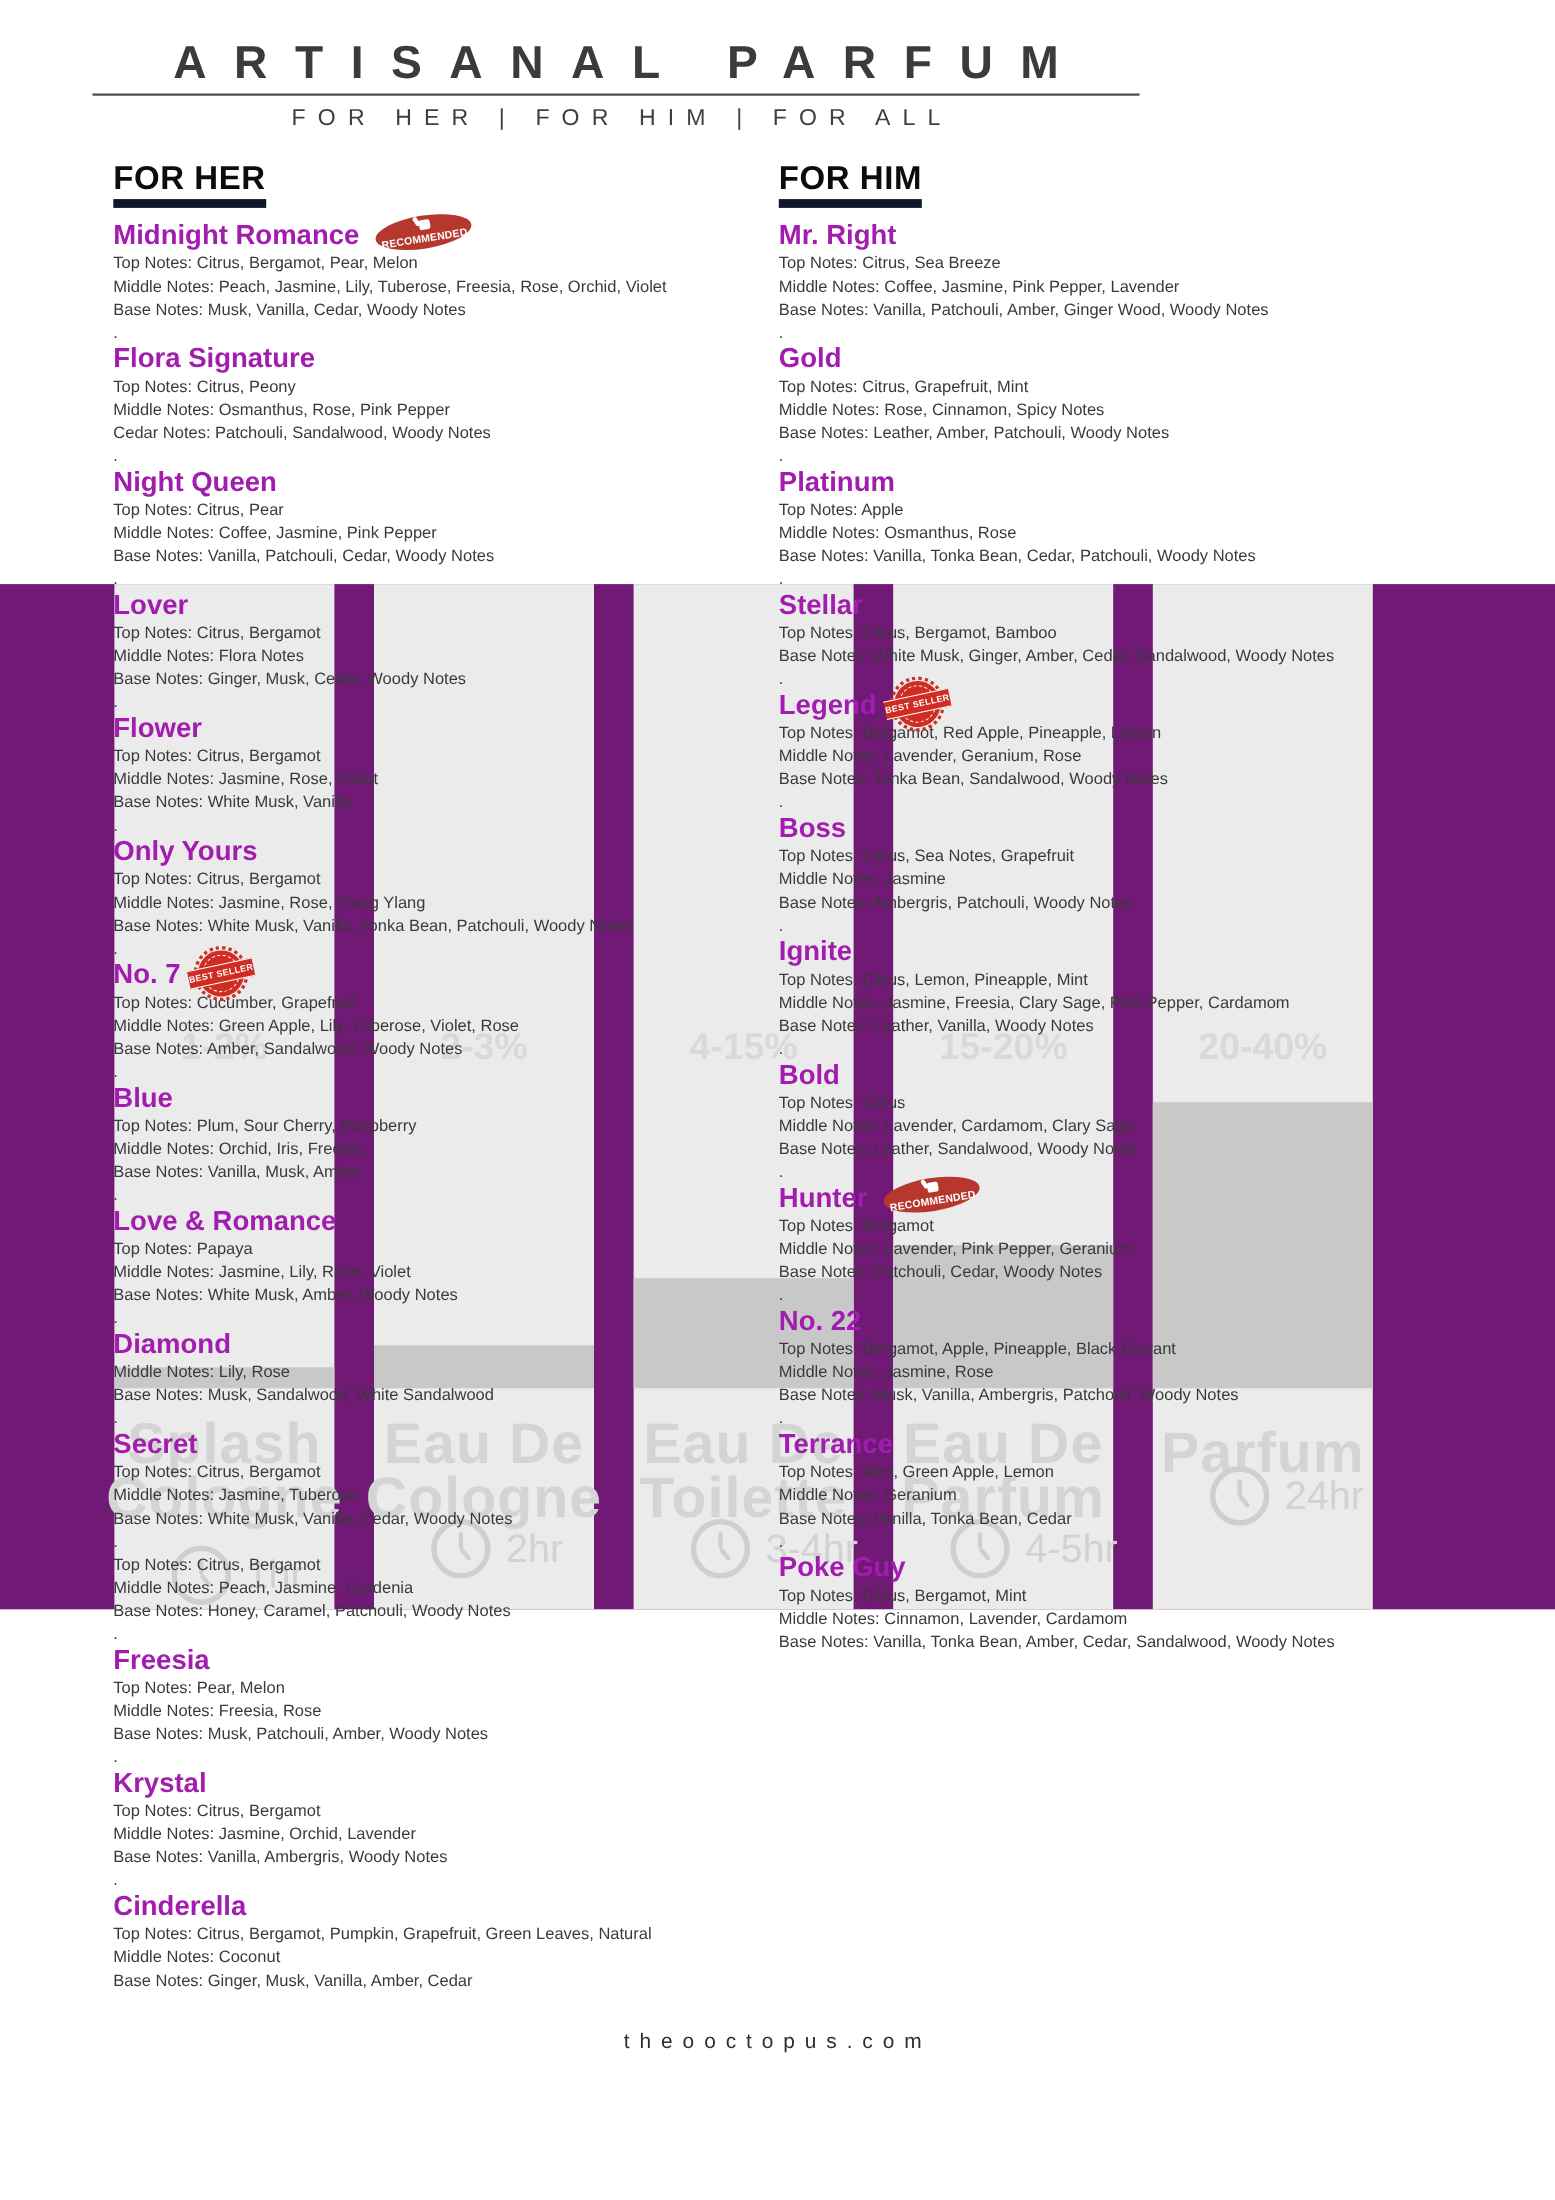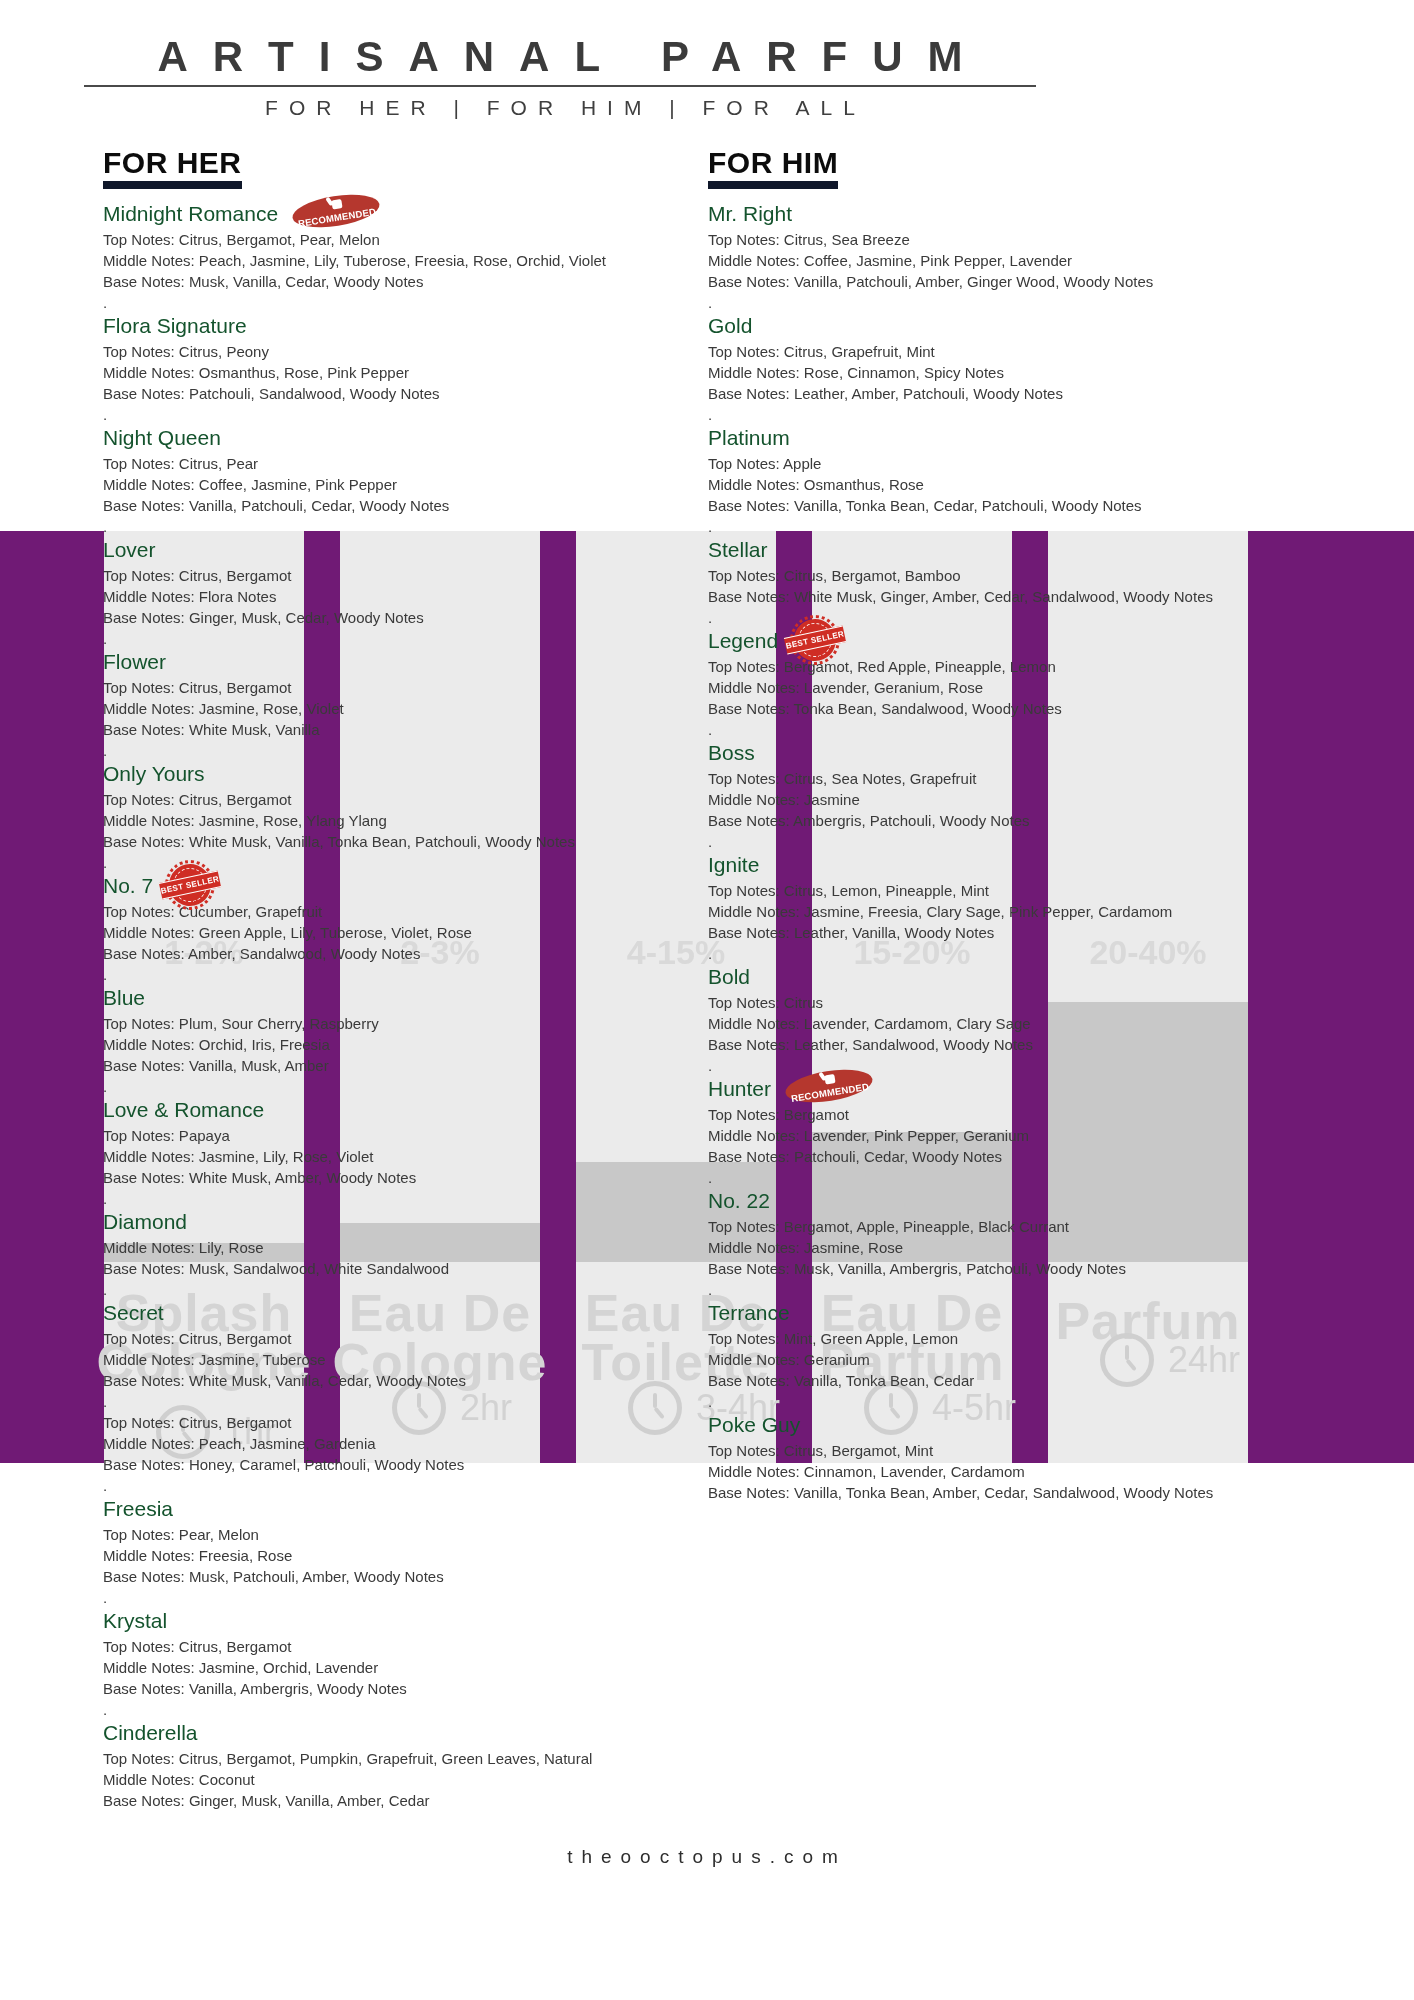--- a/index.html
+++ b/index.html
@@ -18,21 +18,21 @@
   
   .col { position:absolute; top:146px; z-index:2; }
   .col-her { left:103px; width:600px; }
   .col-him { left:708px; width:680px; }
   .section-heading {
     display:inline-block; margin:0 0 12px 0; font-size:30px; line-height:34px; font-weight:bold;
     color:#0c0c0c; letter-spacing:0.5px; border-bottom:8px solid #0f172a; padding-bottom:1px;
   }
   .entry { }
   .entry-name-row { display:flex; align-items:center; height:26px; margin-bottom:2px; }
-  .entry-name { font-size:21px; font-weight:normal; color:#14532d; white-space:nowrap; }
+  .entry-name { font-size:25px; font-weight:bold; color:#a21caf; white-space:nowrap; }
   .note { font-size:15px; line-height:21px; color:#3a3a3a; white-space:nowrap; }
   .sep { font-size:15px; line-height:21px; color:#3a3a3a; }
   .entry:last-child .sep { display:none; }
   
   .badge-rec {
     position:relative; flex:none; width:88px; height:30px; margin-left:14px; top:-3px;
     background:#b5372e; border-radius:50%; transform:rotate(-9deg);
   }
   .badge-rec .rec-text {
     position:absolute; left:0; right:0; bottom:3px; text-align:center;
@@ -145,21 +145,21 @@
         <div class="note">Top Notes: Citrus, Bergamot, Pear, Melon</div>
         <div class="note">Middle Notes: Peach, Jasmine, Lily, Tuberose, Freesia, Rose, Orchid, Violet</div>
         <div class="note">Base Notes: Musk, Vanilla, Cedar, Woody Notes</div>
         <div class="sep">.</div>
       </div><div class="entry">
         <div class="entry-name-row">
           <span class="entry-name">Flora Signature</span>
         </div>
         <div class="note">Top Notes: Citrus, Peony</div>
         <div class="note">Middle Notes: Osmanthus, Rose, Pink Pepper</div>
-        <div class="note">Base Notes: Patchouli, Sandalwood, Woody Notes</div>
+        <div class="note">Cedar Notes: Patchouli, Sandalwood, Woody Notes</div>
         <div class="sep">.</div>
       </div><div class="entry">
         <div class="entry-name-row">
           <span class="entry-name">Night Queen</span>
         </div>
         <div class="note">Top Notes: Citrus, Pear</div>
         <div class="note">Middle Notes: Coffee, Jasmine, Pink Pepper</div>
         <div class="note">Base Notes: Vanilla, Patchouli, Cedar, Woody Notes</div>
         <div class="sep">.</div>
       </div><div class="entry">

